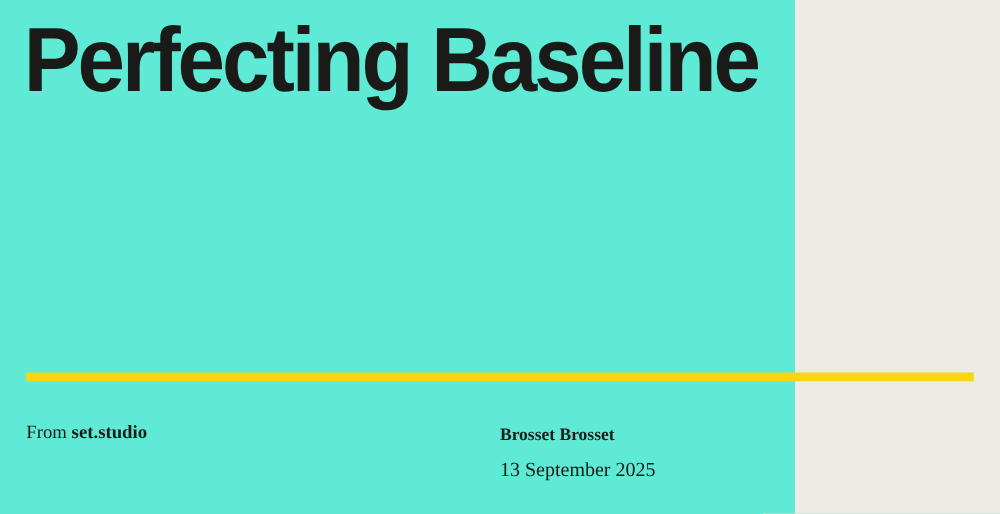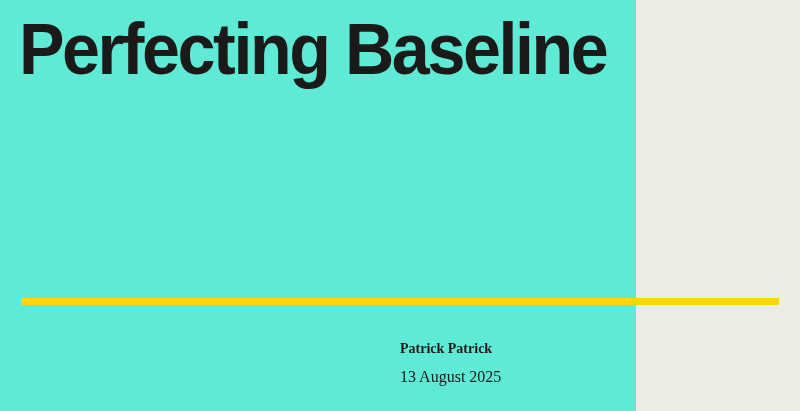--- a/index.html
+++ b/index.html
@@ -117,22 +117,26 @@
 
   <div class="title-area">
     <h1 class="slide-title">Perfecting Baseline</h1>
   </div>
 
   <div class="rule"></div>
 
   <div class="footer">
 
     <div class="footer-col footer-brand-col">
+      <div class="brand-from">
+        <span>From</span>
+        <span class="studio">set.studio</span>
+      </div>
     </div>
 
     <div class="footer-col footer-meta-col">
-      <div class="meta-author">Patrick Patrick</div>
-      <div class="meta-date">13 August 2025</div>
+      <div class="meta-author">Brosset Brosset</div>
+      <div class="meta-date">13 September 2025</div>
     </div>
 
   </div>
 
 </div>
 
 </body></html>

